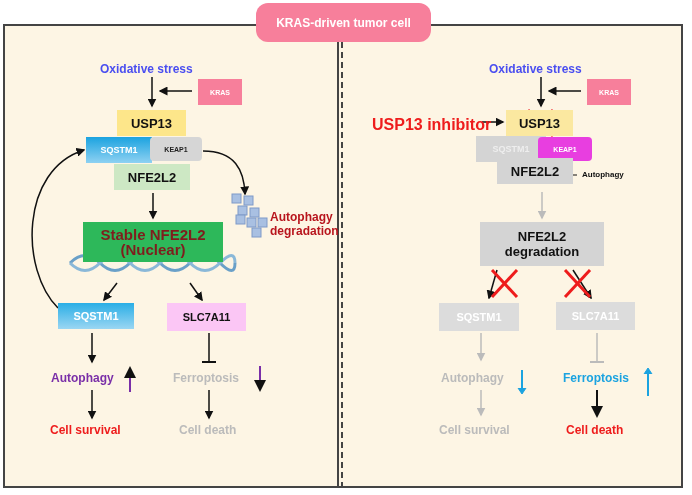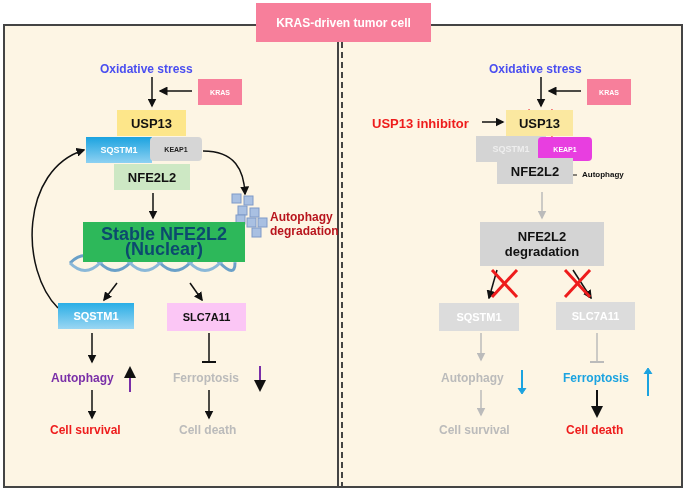--- a/index.html
+++ b/index.html
@@ -1,20 +1,20 @@
 <!DOCTYPE html>
 <html><head>
 <meta charset="utf-8">
 <style>
   html,body{margin:0;padding:0;background:#fff;}
   body{width:692px;height:495px;position:relative;overflow:hidden;font-family:"Liberation Sans",sans-serif;font-weight:bold;}
   .frame{position:absolute;left:3px;top:24px;width:336px;height:464px;background:#fdf5e4;border:2px solid #444;box-sizing:border-box;}
   .frame.r{left:339px;width:344px;border-left:none;}
   .divider{position:absolute;left:341px;top:42px;height:446px;border-left:2px dashed #444;}
-  .title{position:absolute;left:256px;top:3px;width:175px;height:39px;background:#f77f9b;color:#fff;font-size:12px;display:flex;align-items:center;justify-content:center;}
+  .title{position:absolute;left:256px;top:3px;width:175px;height:39px;background:#f77f9b;color:#fff;font-size:12px;display:flex;align-items:center;justify-content:center;border-radius:12px;}
   .t{position:absolute;white-space:nowrap;}
   .box{position:absolute;display:flex;align-items:center;justify-content:center;}
   svg.ov{position:absolute;left:0;top:0;}
 </style>
 </head>
 <body>
 
 <div class="frame"></div>
 <div class="frame r"></div>
 <div class="divider"></div>
@@ -94,38 +94,38 @@
   <rect x="580" y="229" width="8" height="8" fill="#f5ec19" stroke="#b8a800"></rect>
   <line x1="572" y1="175" x2="577" y2="175" stroke="#111"></line>
 </svg>
 
 <div class="t" style="left:100px;top:62px;font-size:12px;color:#4a4ef0">Oxidative stress</div>
 <div class="box" style="left:198px;top:79px;width:44px;height:26px;background:#f77f9b;color:#fff;font-size:7px">KRAS</div>
 <div class="box" style="left:117px;top:110px;width:69px;height:26px;background:#fde68a;font-size:13px;color:#111">USP13</div>
 <div class="box" style="left:86px;top:137px;width:66px;height:26px;background:linear-gradient(#1ba3e0,#8ed1f2);color:#fff;font-size:9px">SQSTM1</div>
 <div class="box" style="left:150px;top:137px;width:52px;height:24px;background:#d6d6d6;border-radius:4px;font-size:7px;color:#222">KEAP1</div>
 <div class="box" style="left:114px;top:164px;width:76px;height:26px;background:#cde8c4;font-size:13px;color:#111">NFE2L2</div>
-<div class="box" style="left:83px;top:222px;width:162px;height:40px;background:#2db85a;flex-direction:column;font-size:18px;color:#0c4a6e;line-height:15px">
+<div class="box" style="left:83px;top:222px;width:140px;height:40px;background:#2db85a;flex-direction:column;font-size:15px;color:#7f1d1d;line-height:15px">
   <span>Stable NFE2L2</span>
   <span>(Nuclear)</span>
 </div>
 <div class="t" style="left:270px;top:210px;font-size:12px;color:#b8151d;line-height:14px">
     <div>Autophagy</div>
     <div>degradation</div>
   </div>
 <div class="box" style="left:58px;top:303px;width:76px;height:26px;background:linear-gradient(#2aaee6,#9ad6f3);color:#fff;font-size:11px">SQSTM1</div>
 <div class="box" style="left:167px;top:303px;width:79px;height:28px;background:#fbc6f5;color:#111;font-size:11px">SLC7A11</div>
 <div class="t" style="left:51px;top:371px;font-size:12px;color:#7a2fa8">Autophagy</div>
 <div class="t" style="left:173px;top:371px;font-size:12px;color:#bbb">Ferroptosis</div>
 <div class="t" style="left:50px;top:423px;font-size:12px;color:#ee1c1c">Cell survival</div>
 <div class="t" style="left:179px;top:423px;font-size:12px;color:#bbb">Cell death</div>
 
 <div class="t" style="left:489px;top:62px;font-size:12px;color:#4a4ef0">Oxidative stress</div>
 <div class="box" style="left:587px;top:79px;width:44px;height:26px;background:#f77f9b;color:#fff;font-size:7px">KRAS</div>
-<div class="t" style="left:372px;top:116px;font-size:13px;color:#ee1c1c">USP13 inhibitor</div>
+<div class="t" style="left:372px;top:116px;font-size:16px;color:#ee1c1c">USP13 inhibitor</div>
 <div class="box" style="left:506px;top:110px;width:67px;height:26px;background:#fbe8a0;font-size:13px;color:#111">USP13</div>
 <div class="box" style="left:476px;top:136px;width:70px;height:26px;background:#d4d4d4;color:#eee;font-size:9px">SQSTM1</div>
 <div class="box" style="left:538px;top:137px;width:54px;height:24px;background:#e83ee0;border-radius:4px;color:#fff;font-size:7px">KEAP1</div>
 <div class="box" style="left:497px;top:158px;width:76px;height:26px;background:#d4d4d4;font-size:13px;color:#111">NFE2L2</div>
 <div class="t" style="left:582px;top:170px;font-size:8px;color:#111">Autophagy</div>
 <div class="box" style="left:480px;top:222px;width:124px;height:44px;background:#d4d4d4;flex-direction:column;font-size:13px;color:#111;line-height:15px">
   <span>NFE2L2</span>
   <span>degradation</span>
 </div>
 <div class="box" style="left:439px;top:303px;width:80px;height:28px;background:#dcdcdc;color:#fff;font-size:11px">SQSTM1</div>

